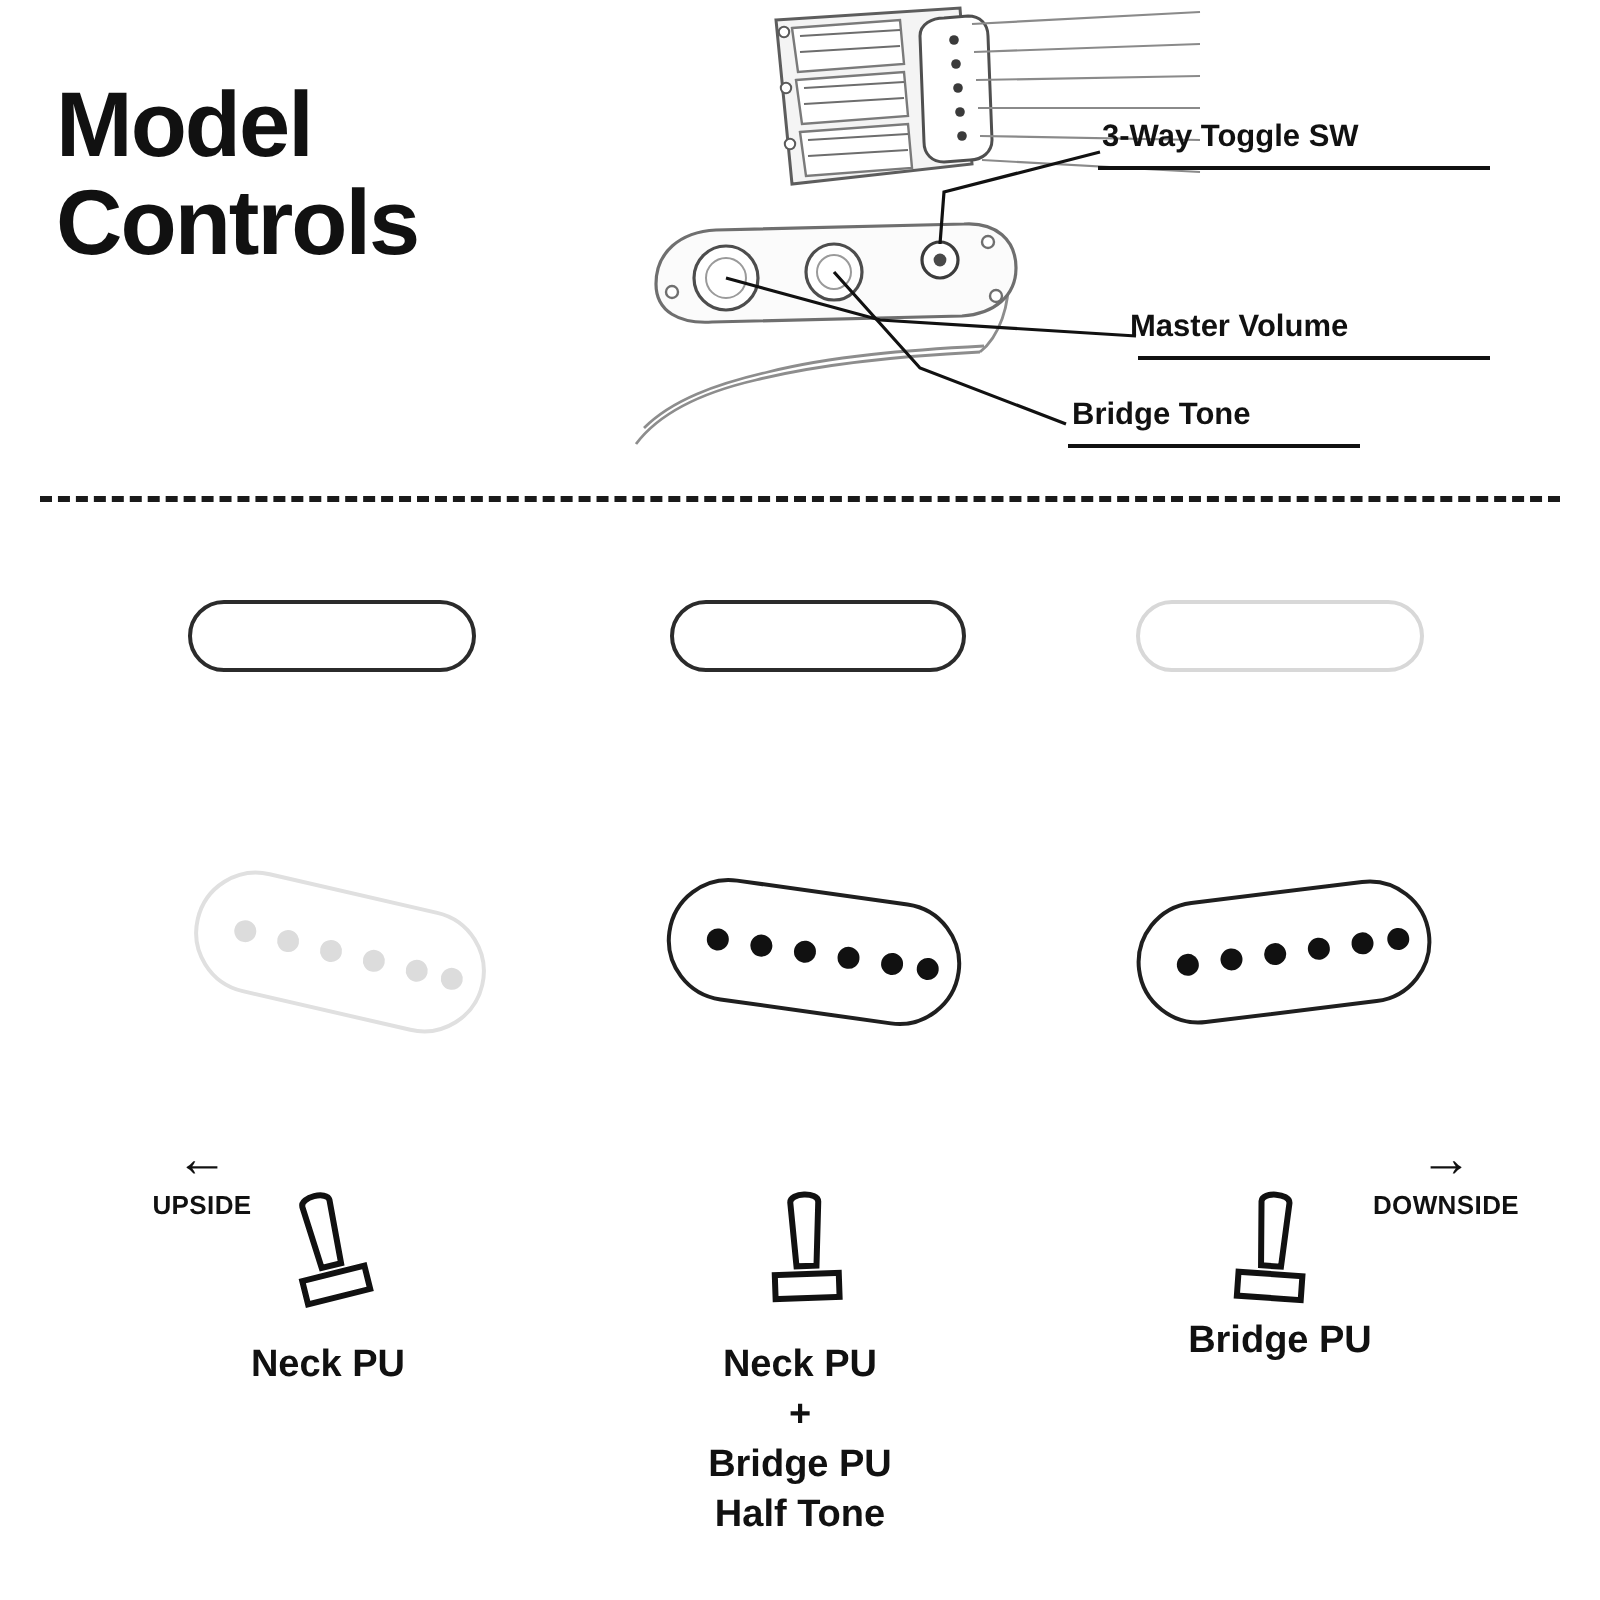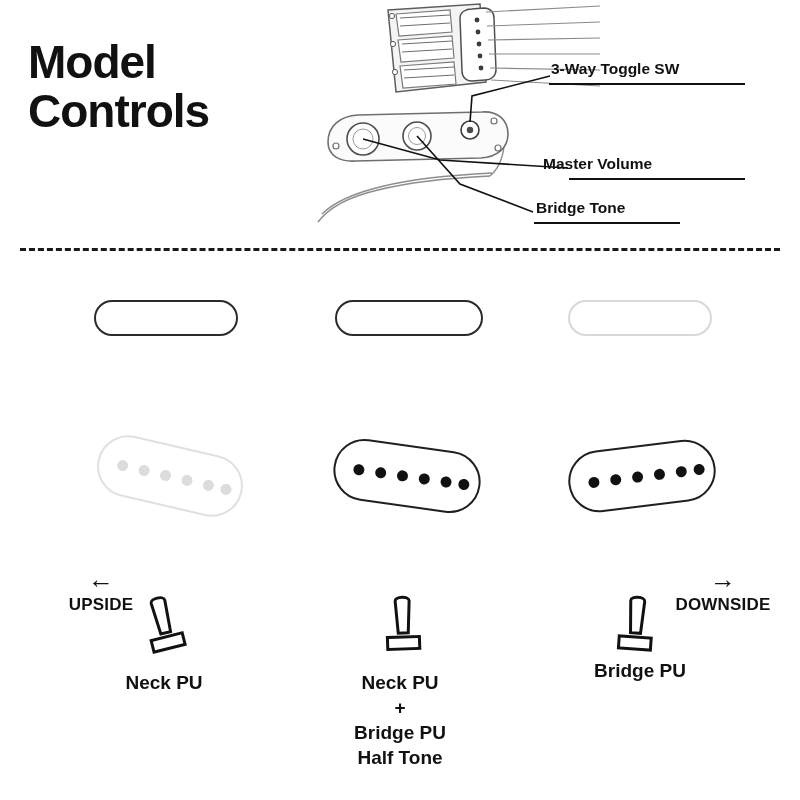--- a/index.html
+++ b/index.html
@@ -42,21 +42,21 @@
   #guitar-diagram svg { display: block; }
 
   .callout-label {
     position: absolute;
     font-weight: bold;
     font-size: 15.5px;
     color: #111111;
     white-space: nowrap;
   }
   #label-toggle  { left: 551px; top: 60px; }
-  #label-volume  { left: 543px; top: 155px; }
+  #label-volume  { left: 565px; top: 155px; }
   #label-tone    { left: 536px; top: 199px; }
 
   .callout-underline {
     position: absolute;
     height: 2px;
     background: #111111;
   }
   #ul-toggle { left: 549px; top: 83px; width: 196px; }
   #ul-volume { left: 569px; top: 178px; width: 176px; }
   #ul-tone   { left: 534px; top: 222px; width: 146px; }
@@ -164,21 +164,21 @@
     width: 110px;
     text-align: center;
   }
   .arrow-glyph {
     font-size: 26px;
     font-weight: bold;
     line-height: 22px;
     color: #111111;
   }
   .dir-label {
-    font-size: 17px;
+    font-size: 13px;
     font-weight: bold;
     letter-spacing: 0.2px;
     margin-top: 5px;
     color: #111111;
   }
 
   
   .caption {
     position: absolute;
     top: 392px;

